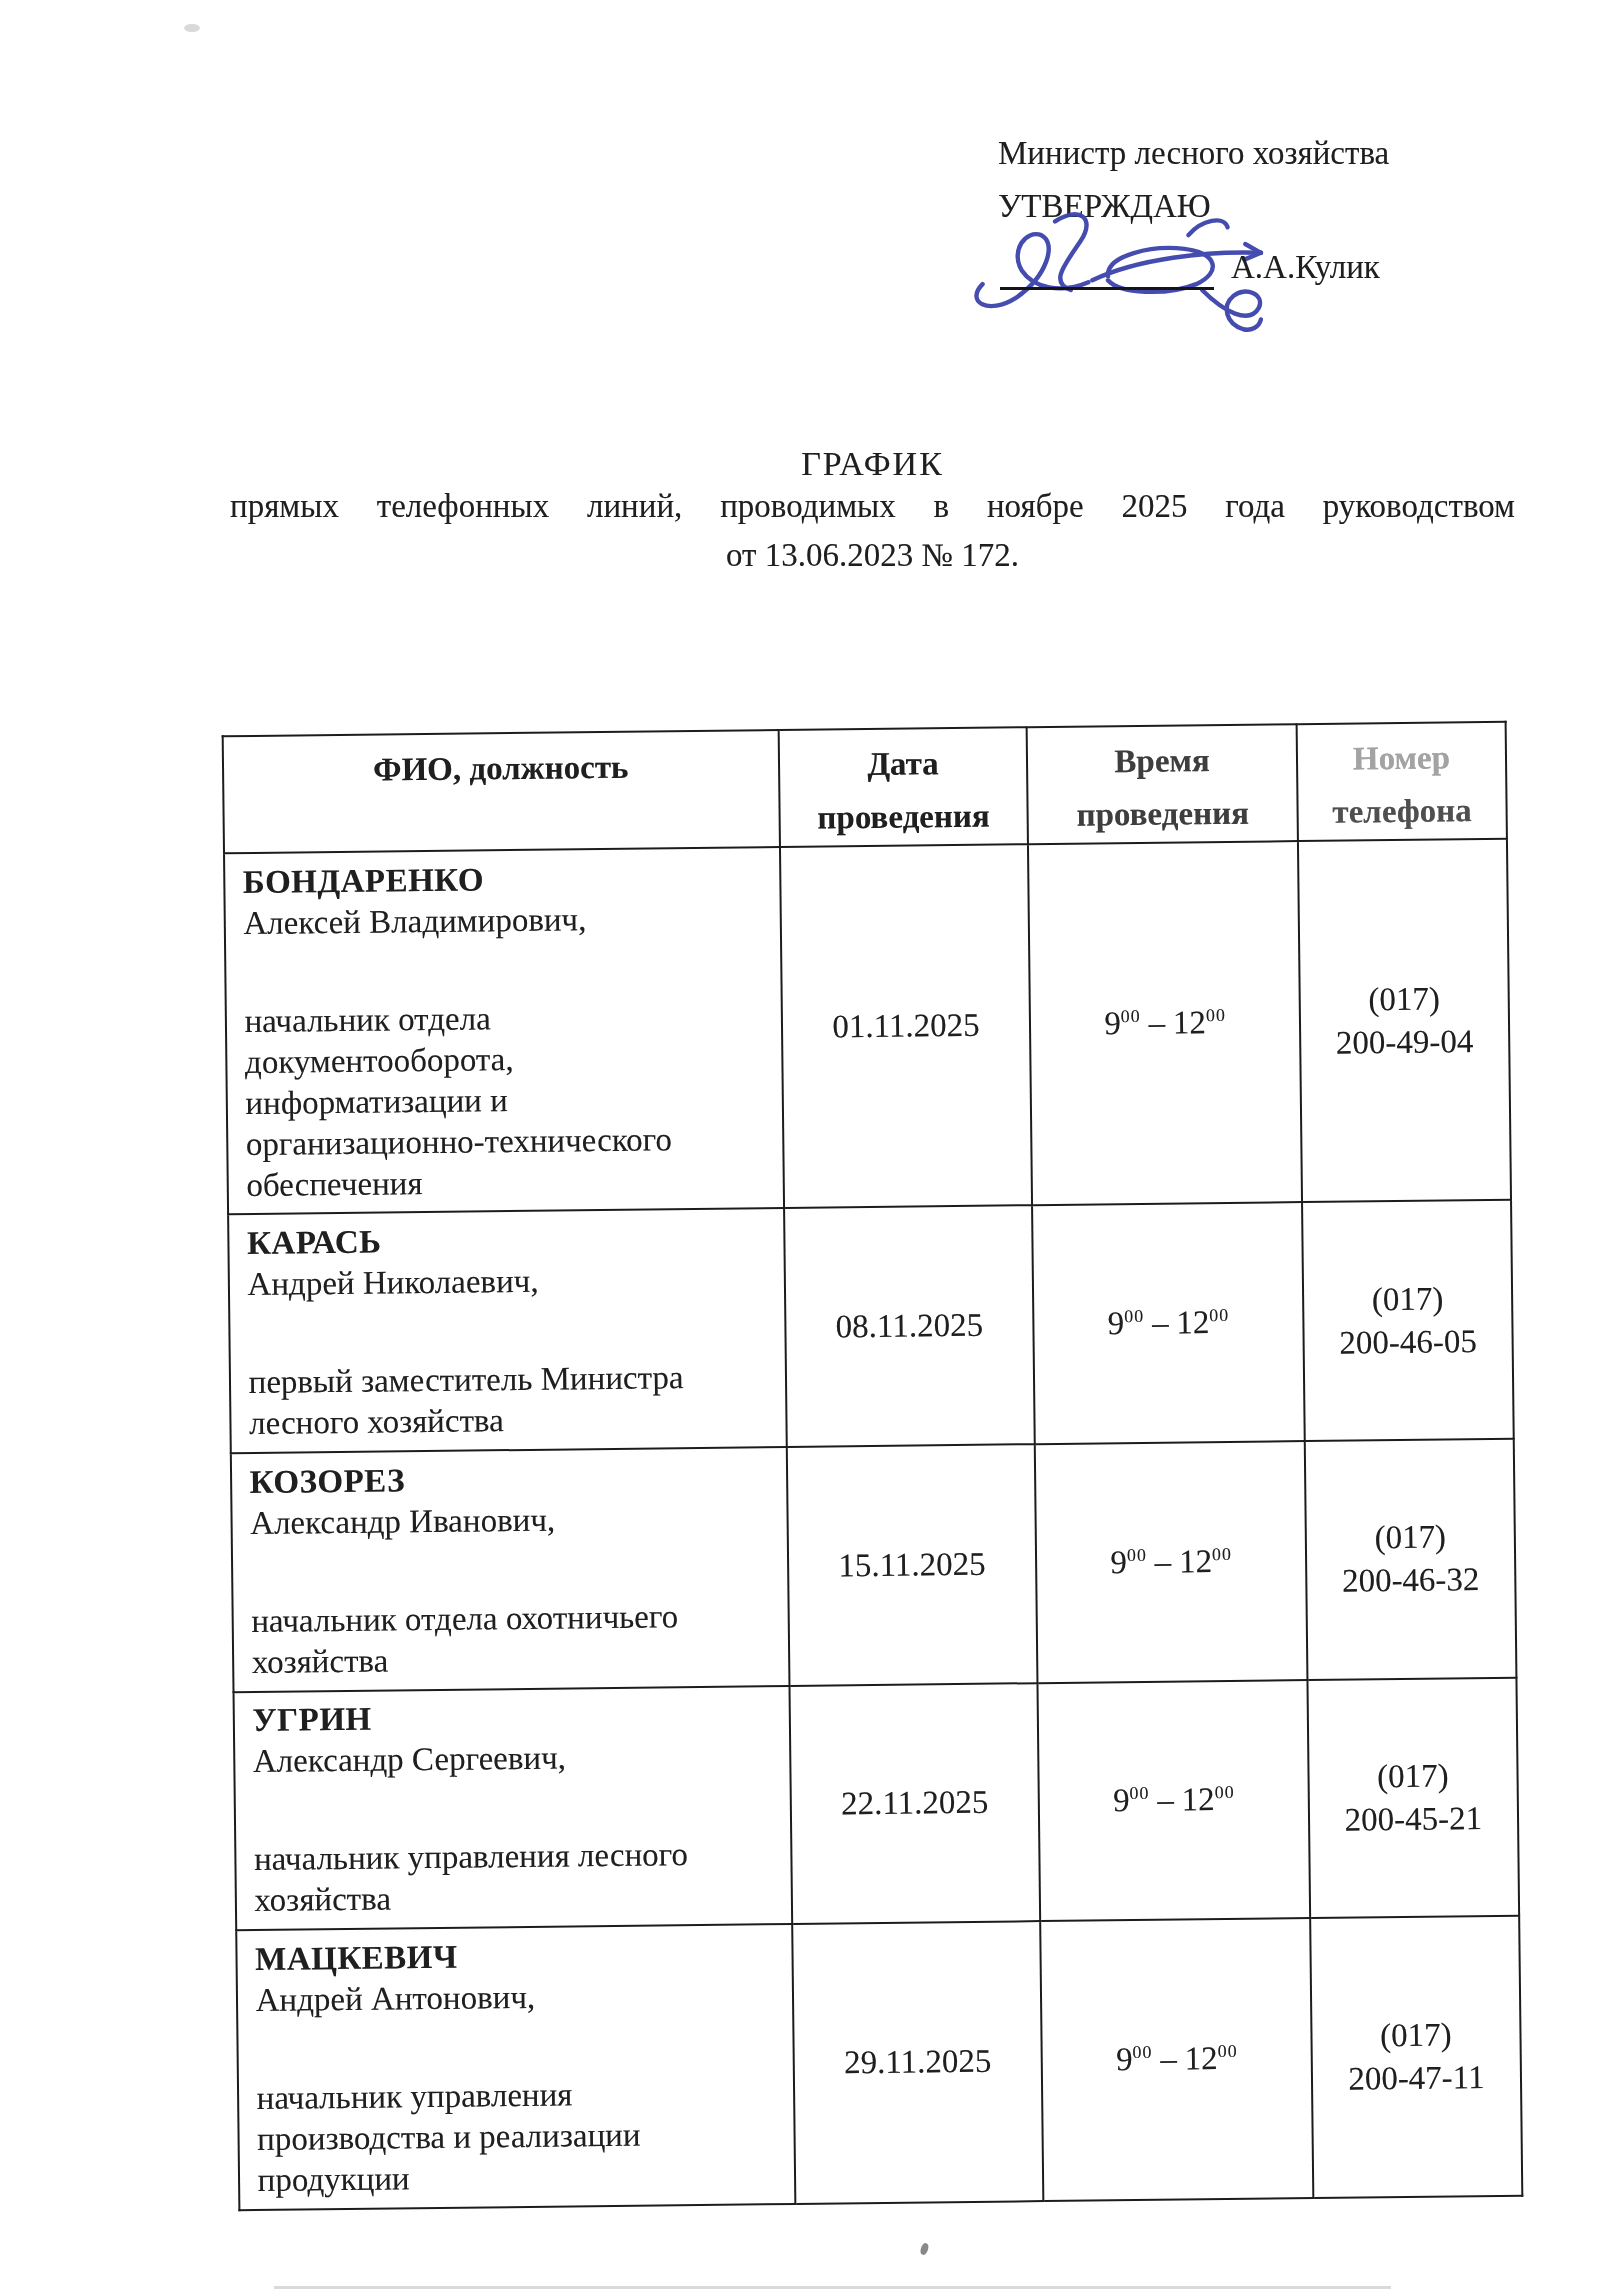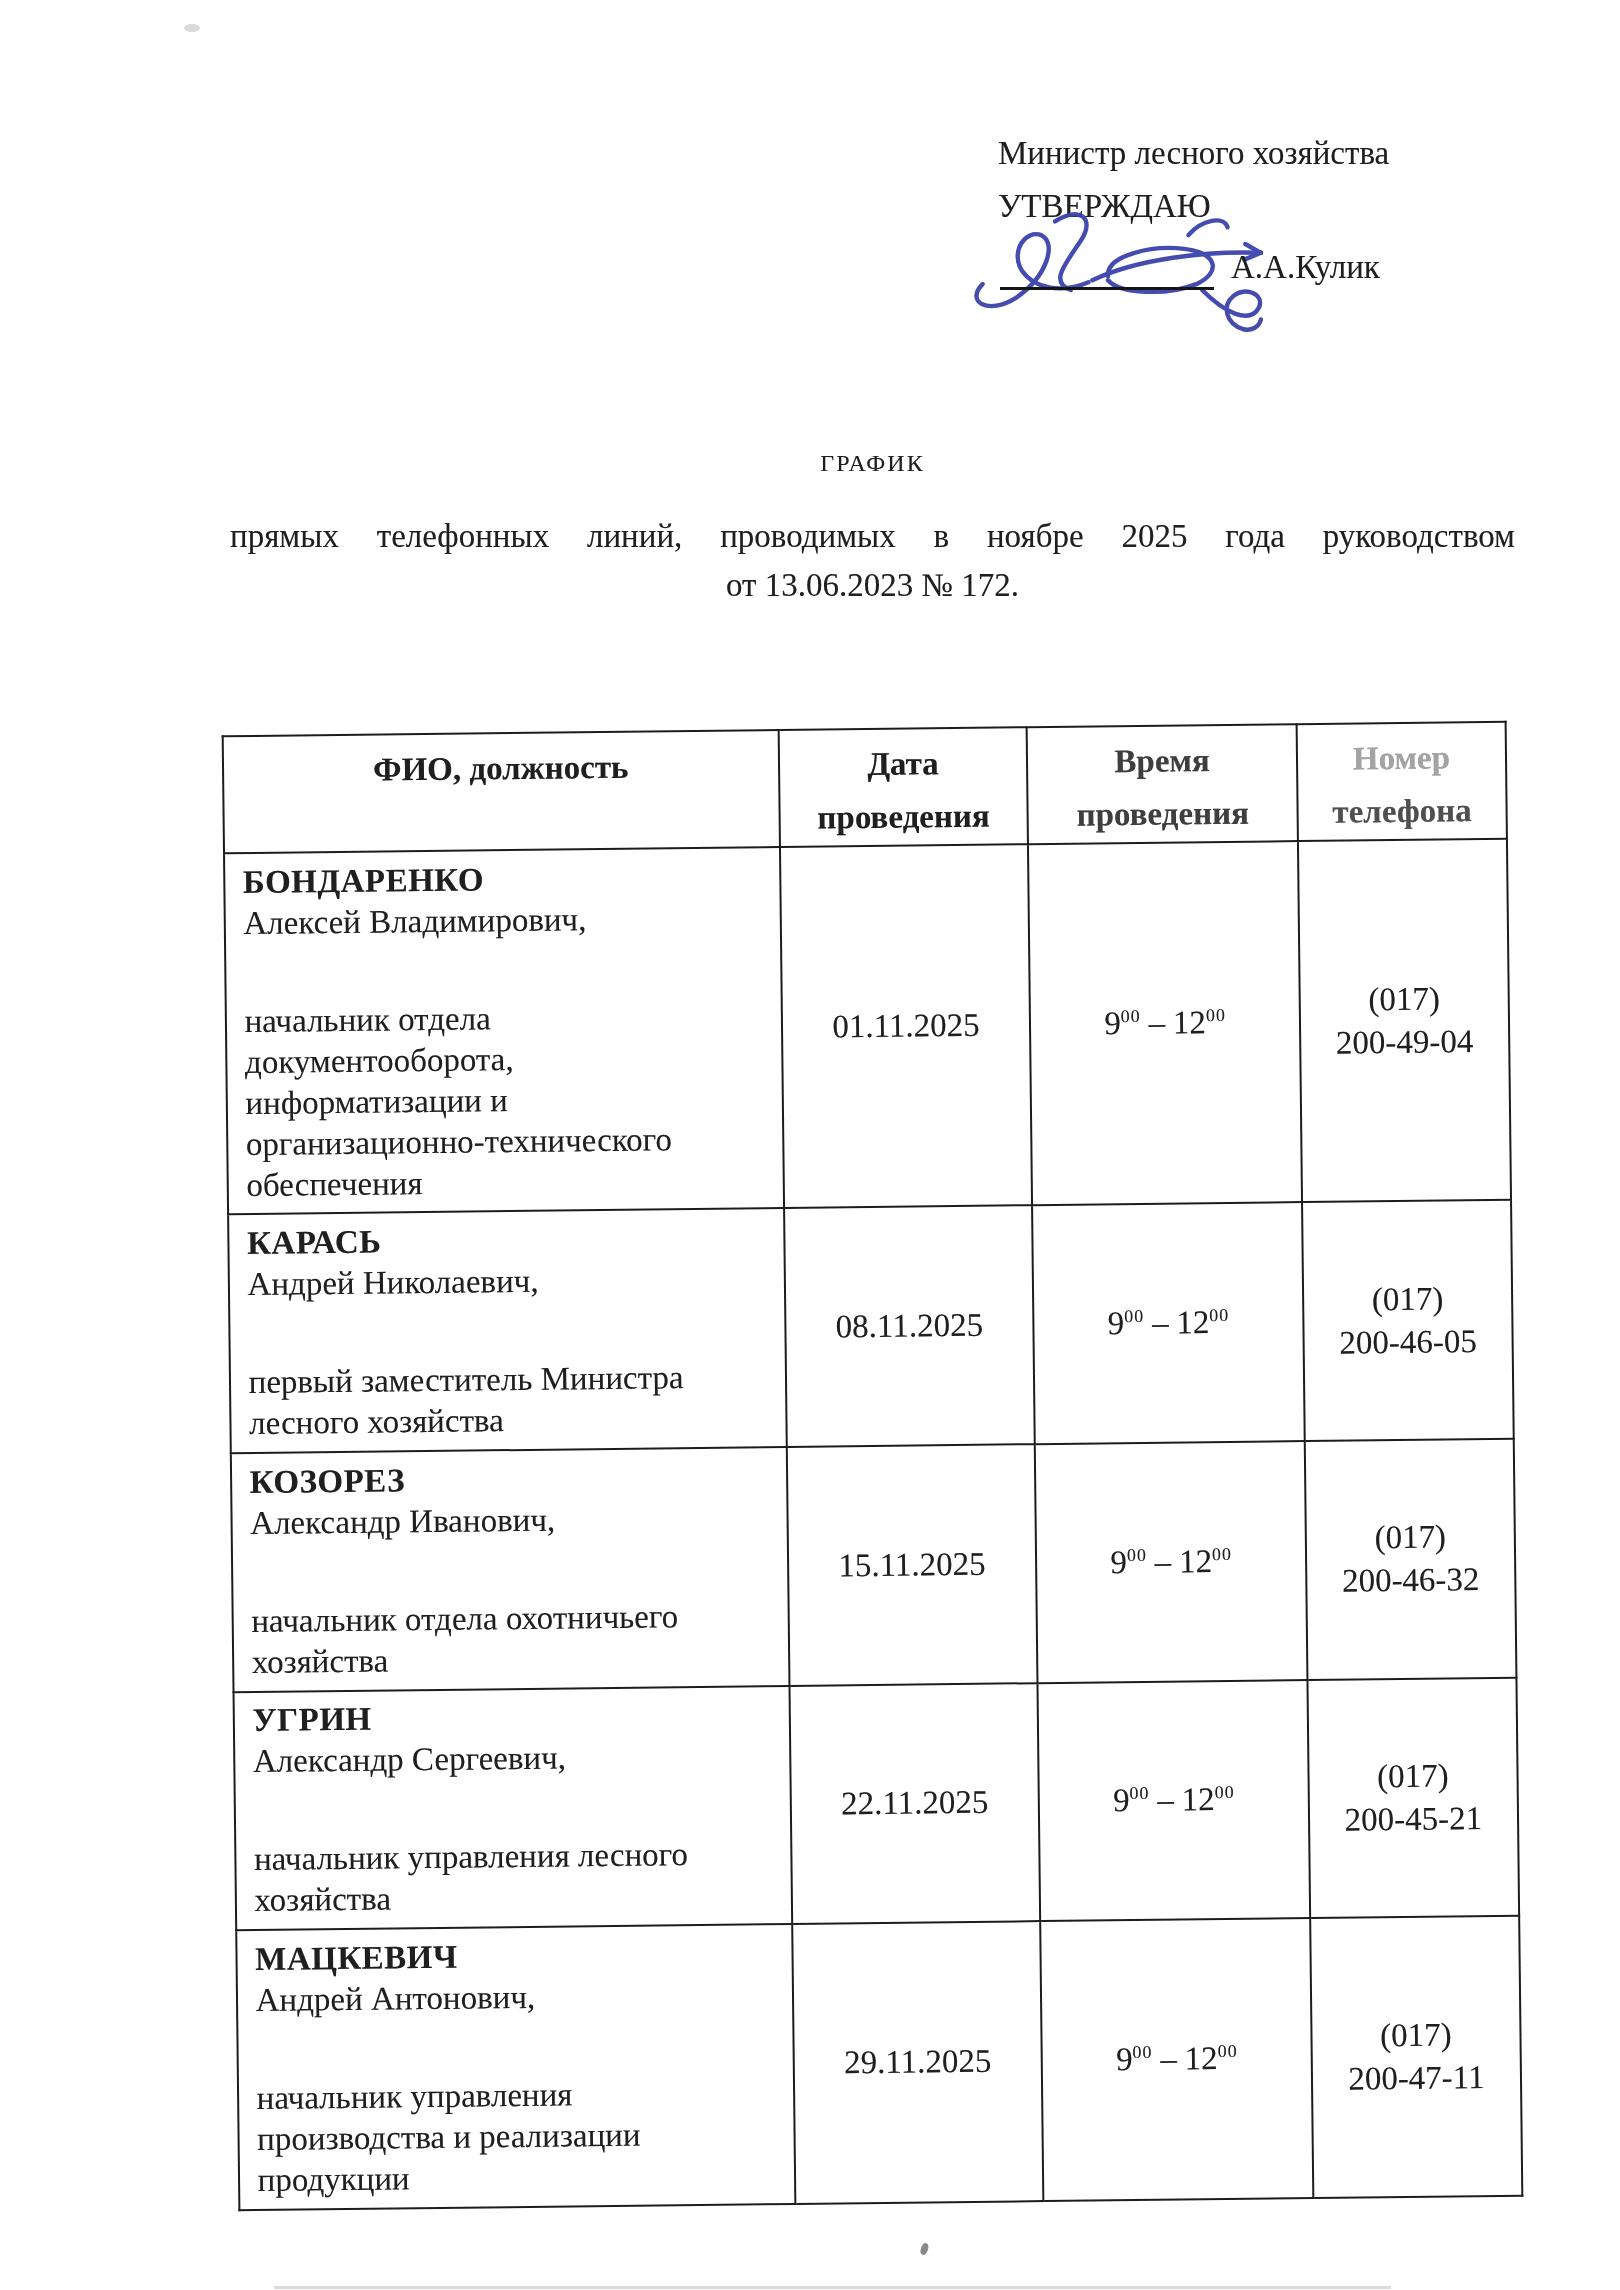--- a/index.html
+++ b/index.html
@@ -11,22 +11,22 @@
   }
   
   .approval{position:absolute;left:998px;top:127px;width:549px;font-size:33px;line-height:53px;}
   .approval .line{white-space:nowrap;}
   .sig-row{position:relative;height:61px;}
   .sig-rule{position:absolute;left:2px;top:54px;width:214px;height:2.9px;background:#151515;}
   .signer{position:absolute;left:233px;top:7.8px;white-space:nowrap;}
   .sig-svg{position:absolute;left:-37px;top:-43px;width:345px;height:155px;pointer-events:none;}
   
   .doc-title{position:absolute;left:230px;top:439px;width:1285px;text-align:center;
-    font-size:24px;letter-spacing:2px;line-height:49px;}
-  .intro{position:absolute;left:230px;top:482px;width:1285px;font-size:33px;line-height:49px;margin-top:30px;}
+    font-size:34px;letter-spacing:2px;line-height:49px;}
+  .intro{position:absolute;left:230px;top:482px;width:1285px;font-size:33px;line-height:49px;}
   .intro .jline{text-align:justify;text-align-last:justify;}
   .intro .lline{text-align:center;}
   
   .table-wrap{position:absolute;left:230px;top:728px;width:1285px;transform:rotate(-0.65deg);transform-origin:50% 50%;}
   table.sched{border-collapse:collapse;width:1285px;table-layout:fixed;}
   .sched th,.sched td{border:2px solid #1c1c1c;}
   table.sched{border:2.9px solid #141414;}
   .sched th{font-size:33px;font-weight:bold;line-height:53px;vertical-align:top;padding-top:7.8px;}
   .col-person{width:43.3%;}
   .col-date{width:19.4%;}

